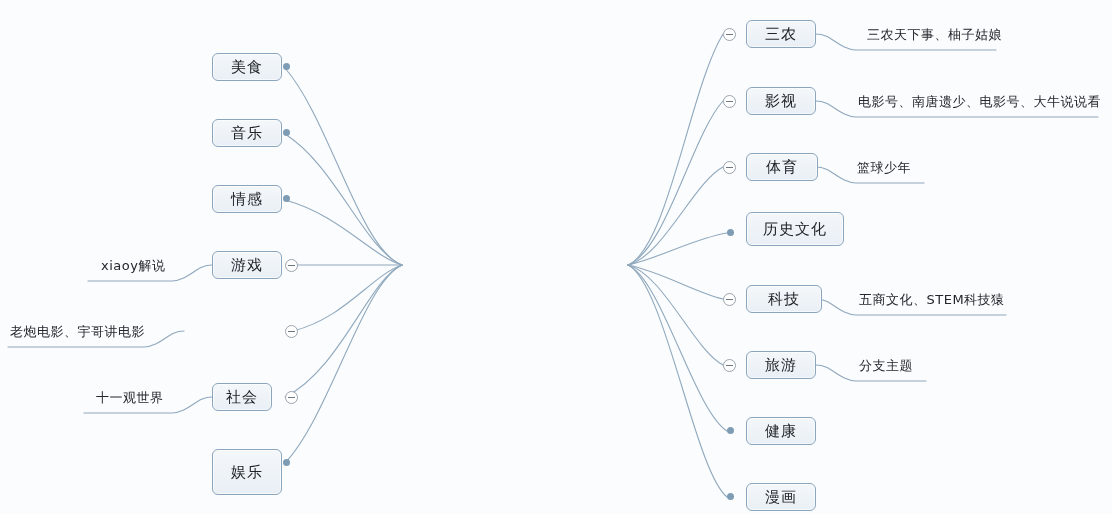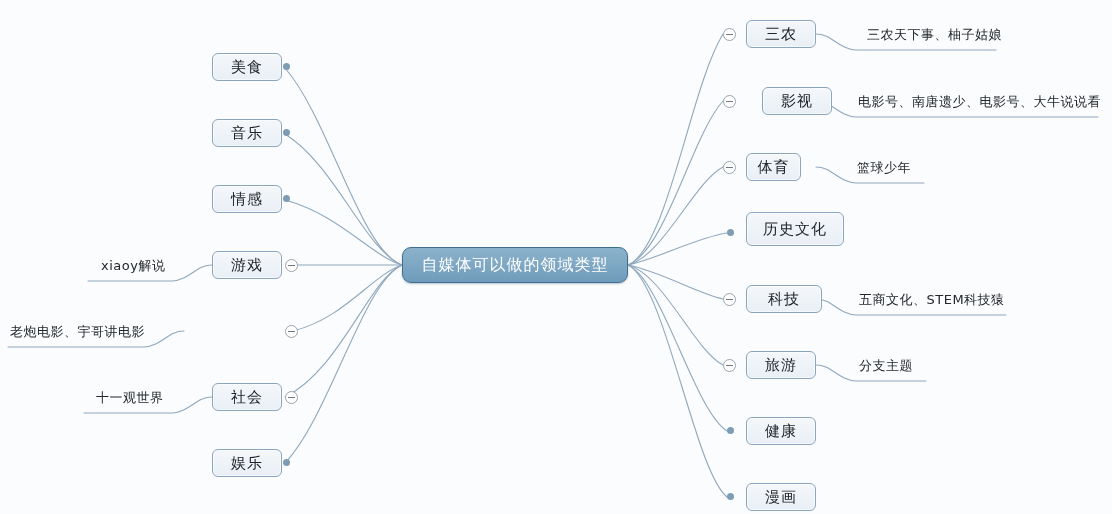--- a/index.html
+++ b/index.html
@@ -129,23 +129,20 @@
       <path d="M 212,397 C 196,397 190,412 172,413 L 84,413"></path>
 
       <path d="M 816,34 C 832,34 838,49 856,50 L 996,50"></path>
       <path d="M 816,101 C 832,101 838,116 856,117 L 1098,117"></path>
       <path d="M 816,167 C 832,167 838,182 856,183 L 924,183"></path>
       <path d="M 816,299 C 832,299 838,314 856,315 L 1006,315"></path>
       <path d="M 816,365 C 832,365 838,380 856,381 L 926,381"></path>
     </g>
   </svg>
 
-  <div class="node-root" style="left:402px; top:247px; width:226px; height:36px;">
-    <span>自媒体可以做的领域类型</span>
-  </div>
 
   <div class="node" style="left:212px; top:53px; width:70px; height:28px;">
     <span>美食</span>
   </div>
   <div class="dot" style="left:283px; top:63px;"></div>
 
   <div class="node" style="left:212px; top:119px; width:70px; height:28px;">
     <span>音乐</span>
   </div>
   <div class="dot" style="left:283px; top:129px;"></div>
@@ -157,45 +154,45 @@
 
   <div class="node" style="left:212px; top:251px; width:70px; height:28px;">
     <span>游戏</span>
   </div>
   <div class="toggle" style="left:285px; top:259px;"></div>
   <div class="sublabel" style="left:101px; top:259px;">xiaoy解说</div>
 
   <div class="toggle" style="left:285px; top:325px;"></div>
   <div class="sublabel" style="left:10px; top:325px;">老炮电影、宇哥讲电影</div>
 
-  <div class="node" style="left:212px; top:383px; width:70px; height:28px;">
+  <div class="node" style="left:212px; top:383px; width:60px; height:28px;">
     <span>社会</span>
   </div>
   <div class="toggle" style="left:285px; top:391px;"></div>
   <div class="sublabel" style="left:96px; top:391px;">十一观世界</div>
 
-  <div class="node" style="left:212px; top:449px; width:70px; height:28px;justify-content:center;">
+  <div class="node" style="left:212px; top:449px; width:70px; height:46px;justify-content:center;">
     <span>娱乐</span>
   </div>
   <div class="dot" style="left:283px; top:459px;"></div>
 
   <div class="toggle" style="left:723px; top:28px;"></div>
   <div class="node" style="left:746px; top:20px; width:70px; height:28px;">
     <span>三农</span>
   </div>
   <div class="sublabel" style="left:867px; top:28px;">三农天下事、柚子姑娘</div>
 
   <div class="toggle" style="left:723px; top:95px;"></div>
-  <div class="node" style="left:762px; top:87px; width:70px; height:28px;">
+  <div class="node" style="left:746px; top:87px; width:70px; height:28px;">
     <span>影视</span>
   </div>
   <div class="sublabel" style="left:858px; top:95px;">电影号、南唐遗少、电影号、大牛说说看</div>
 
   <div class="toggle" style="left:723px; top:161px;"></div>
-  <div class="node" style="left:746px; top:153px; width:55px; height:28px;justify-content:center;">
+  <div class="node" style="left:746px; top:153px; width:72px; height:28px;justify-content:center;">
     <span>体育</span>
   </div>
   <div class="sublabel" style="left:857px; top:161px;">篮球少年</div>
 
   <div class="dot" style="left:727px; top:229px;"></div>
   <div class="node" style="left:746px; top:212px; width:98px; height:34px;">
     <span>历史文化</span>
   </div>
 
   <div class="toggle" style="left:723px; top:293px;"></div>

